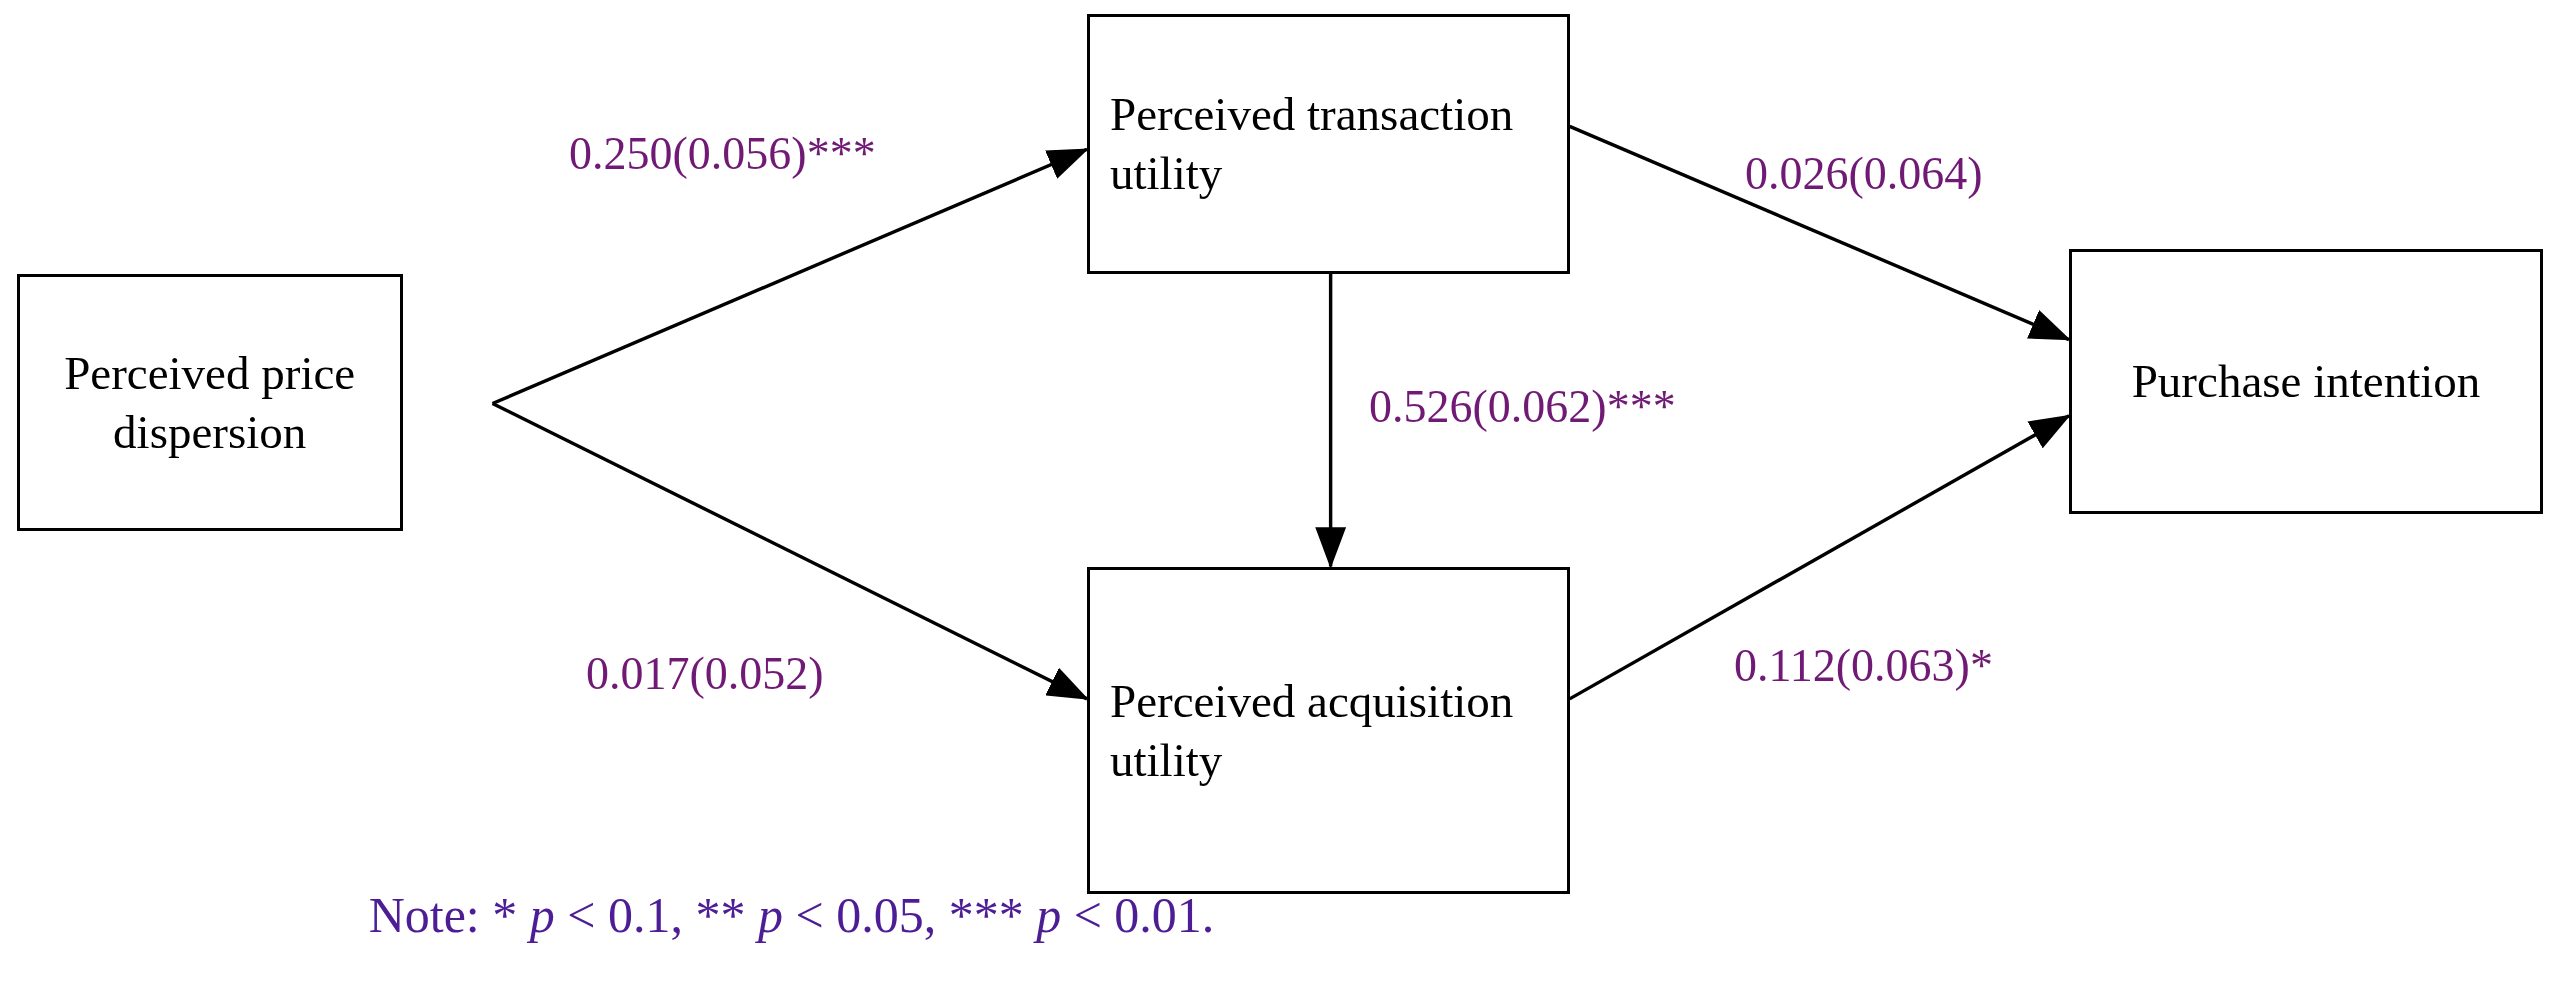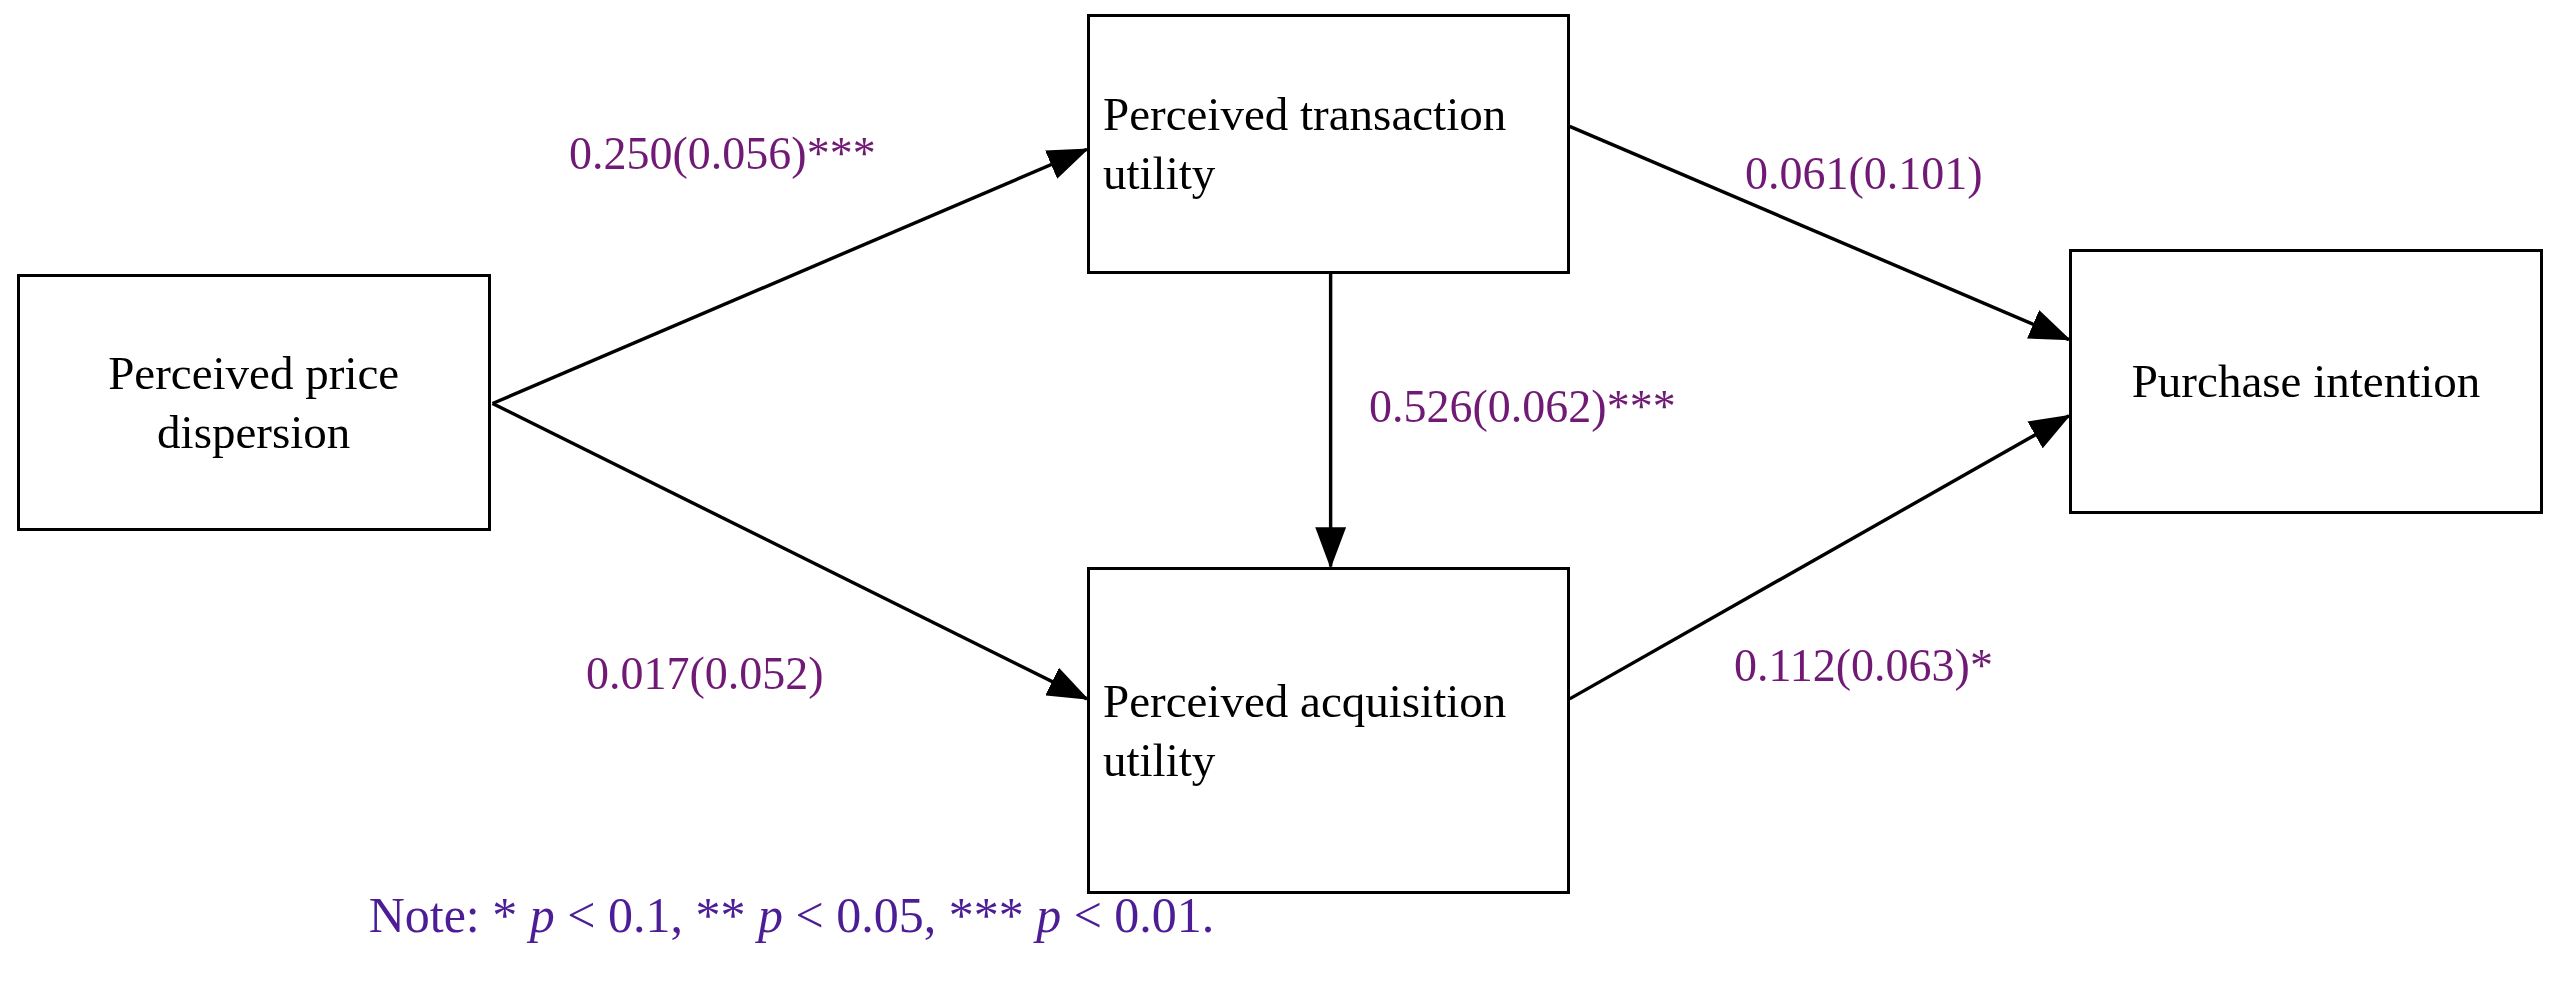--- a/index.html
+++ b/index.html
@@ -32,30 +32,30 @@
     color: #000000;
     font-size: 47px;
     line-height: 1.24;
   }
   .node .node-label {
     display: block;
     width: 100%;
   }
   .node.align-left .node-label {
     text-align: left;
-    padding-left: 13px;
+    padding-left: 20px;
     padding-right: 15px;
   }
   .node.align-center .node-label {
     text-align: center;
     padding-left: 18px;
     padding-right: 18px;
   }
   
-  #node-price-dispersion { left: 16.7px;   top: 274px; width: 474px; height: 257px; }
+  #node-price-dispersion { left: 16.7px;   top: 274px; width: 386px; height: 257px; }
   #node-transaction      { left: 1087px; top: 13.7px;  width: 483px; height: 260px; }
   #node-acquisition      { left: 1087px; top: 567px; width: 483px; height: 327px; }
   #node-purchase         { left: 2069px; top: 249px; width: 474px; height: 265px; }
 
   .edge-label {
     position: absolute;
     color: #701a75;
     font-size: 46px;
     line-height: 1;
     white-space: nowrap;
@@ -117,21 +117,21 @@
   <div class="node align-center" id="node-purchase">
     <span class="node-label">Purchase intention</span>
   </div>
 
   <div class="edge-label" id="label-pd-to-tu">0.250(0.056)***</div>
 
   <div class="edge-label" id="label-pd-to-au">0.017(0.052)</div>
 
   <div class="edge-label" id="label-tu-to-au">0.526(0.062)***</div>
 
-  <div class="edge-label" id="label-tu-to-pi">0.061(0.101)</div>
+  <div class="edge-label" id="label-tu-to-pi">0.026(0.064)</div>
 
   <div class="edge-label" id="label-au-to-pi">0.112(0.063)*</div>
 
   <div id="footnote">
     <span>Note: * </span><span class="ital">p</span><span> &lt; 0.1, ** </span><span class="ital">p</span><span> &lt; 0.05, *** </span><span class="ital">p</span><span> &lt; 0.01.</span>
   </div>
 
 </div>
 
 

